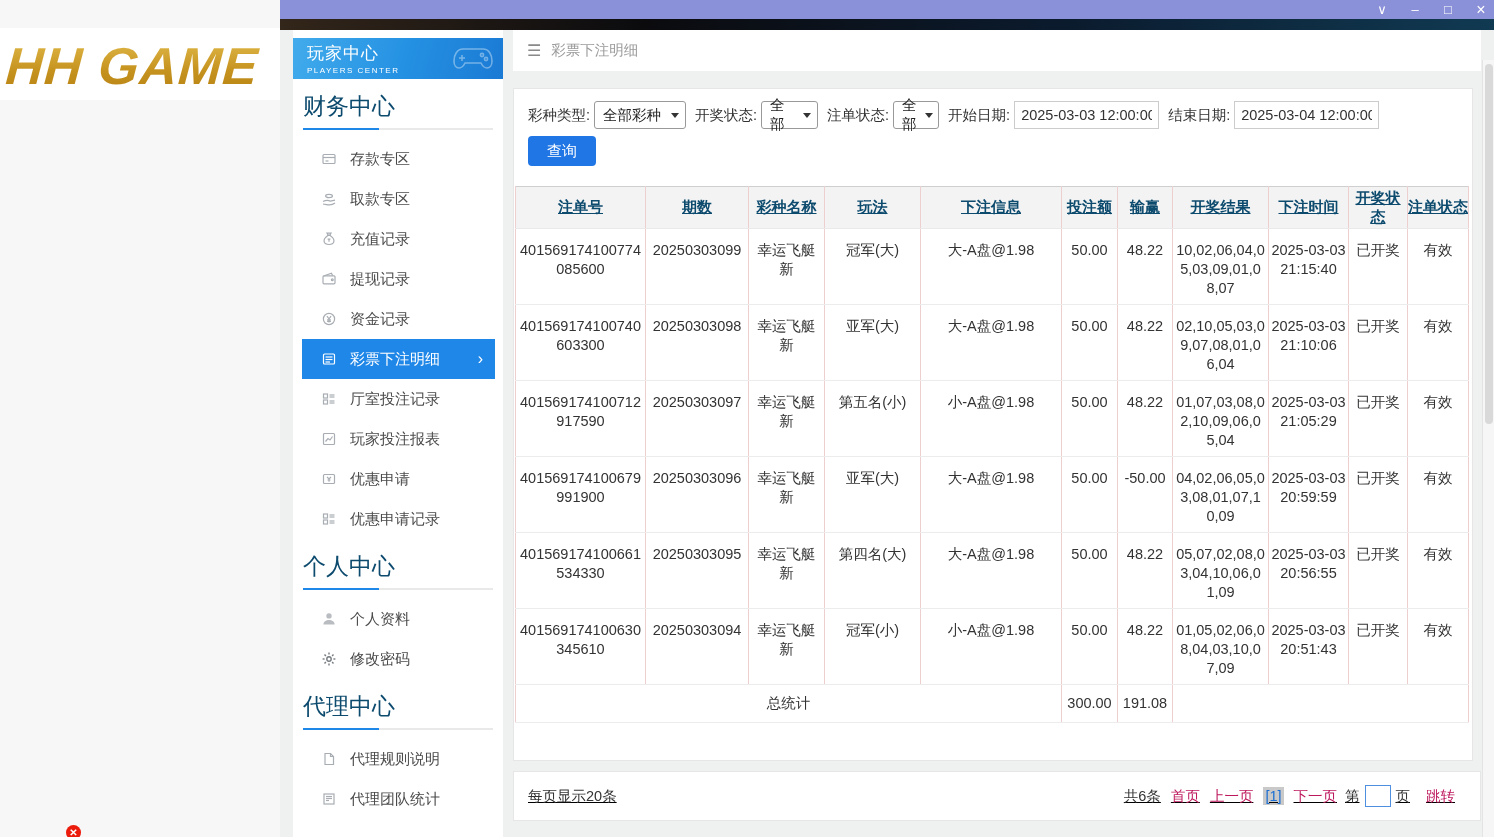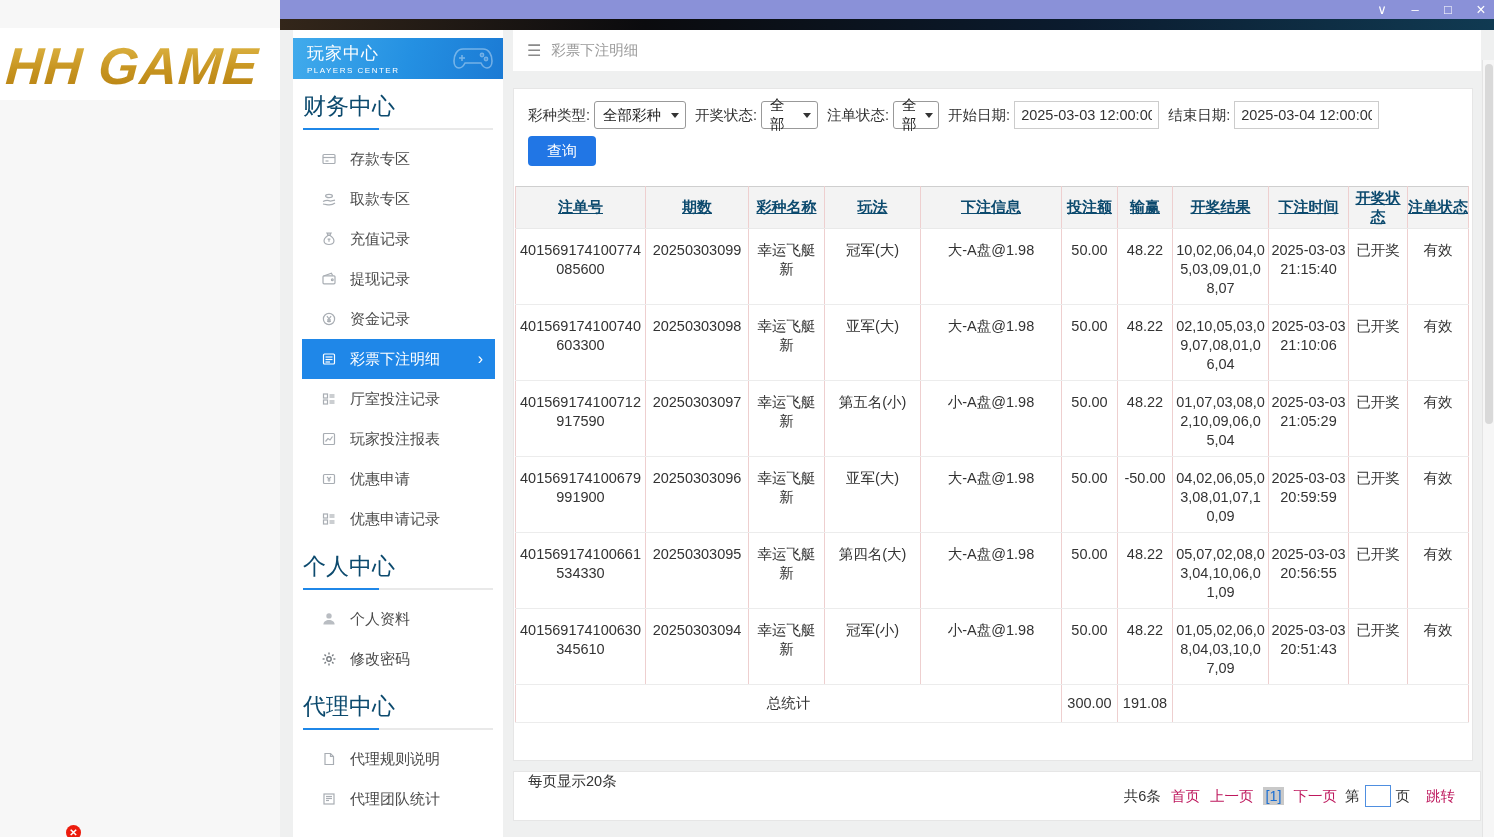--- a/index.html
+++ b/index.html
@@ -73,22 +73,22 @@
   #bet-table th { height:42px; background:#f3f3f3; font-size:15px; font-weight:bold; color:#0c4a6e;
     border-left:1px solid #eecfcf; border-right:1px solid #eecfcf; border-bottom:1px solid #e9e9e9;text-decoration:underline; }
   #bet-table td { font-size:14.5px; color:#333; text-align:center; vertical-align:top; padding:12px 2px 0 2px;
     line-height:19px; border:1px solid #eecfcf; border-top:1px solid #ececec; border-bottom:1px solid #ececec; }
   #bet-table tr.data-row td { height:76px; }
   #bet-table td.brk { word-break:break-all; }
   #bet-table tr.sum-row td { height:38px; vertical-align:middle; padding:0 2px; }
 
   
   #footer-panel { position:absolute; left:0; top:741px; right:0; height:50px; background:#fff;
-    border:1px solid #e6e6e6; display:flex; justify-content:space-between;
-    padding:0 25px 0 14px; }
+    border:1px solid #e6e6e6; display:flex; align-items:center; justify-content:space-between;
+    padding:0 25px 0 14px;text-decoration:underline; }
   #per-page { font-size:14.5px; color:#333; }
   #pager { display:flex; align-items:center; font-size:14.5px; color:#333; }
   #pager a { color:#be185d; text-decoration:none; cursor:pointer; }
   #pager > * { margin-left:10px; }
   #page-current { background:#c9c9c9; color:#1a6fd4; padding:1px 2px; }
   #jump-label-pre { margin-left:8px; }
   #jump-input { width:26px; height:22px; border:1px solid #4f8fe0; margin-left:5px; font-size:13px; text-align:center; }
   #jump-label-post { margin-left:5px; }
   #jump-go { margin-left:16px; }
 

